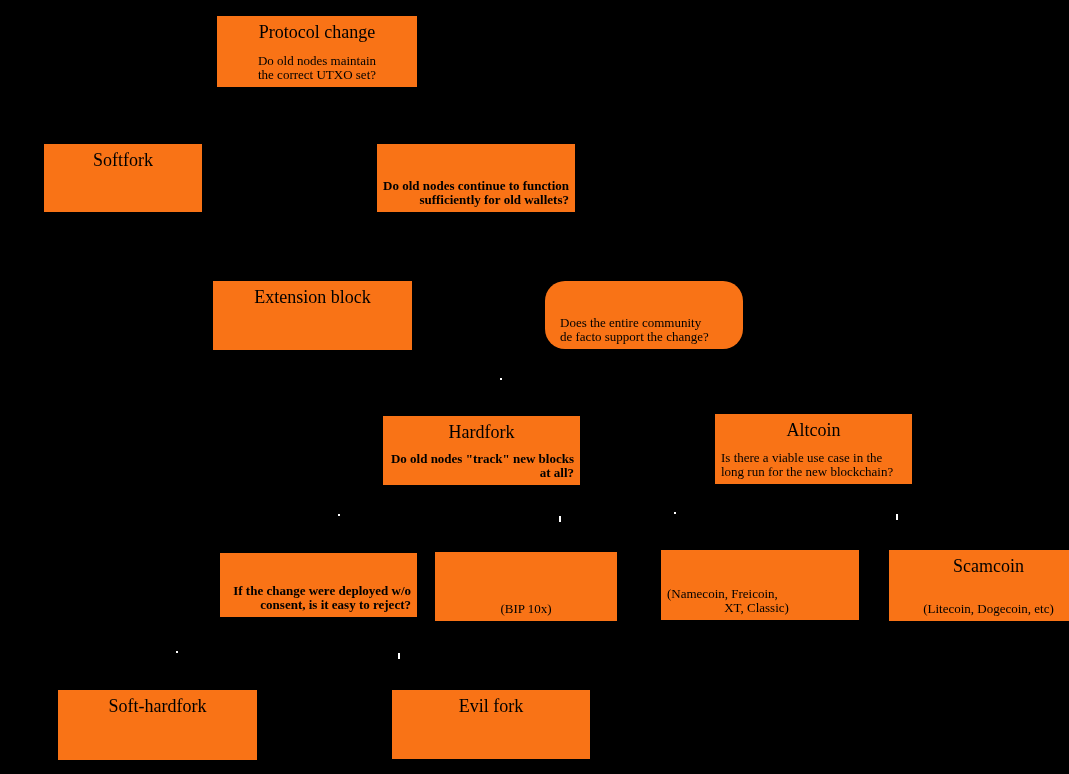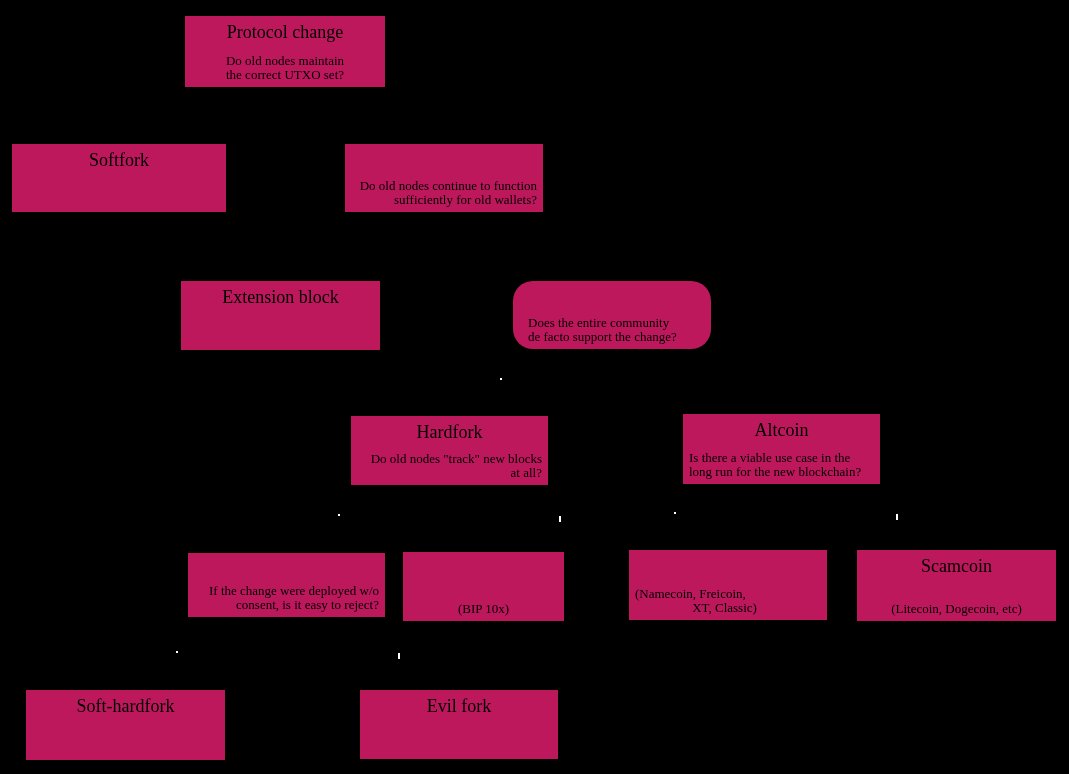--- a/index.html
+++ b/index.html
@@ -10,39 +10,40 @@
   }
   #canvas {
     position: relative;
     width: 1069px; height: 774px;
     background: #000000;
     font-family: "Liberation Serif", "DejaVu Serif", serif;
     color: #000000;
   }
   .box {
     position: absolute;
-    background: #be185d;
+    background: #f97316;
     color: #000000;
+    margin-left: 32px;
   }
   .box-title {
     font-size: 18px;
     line-height: 19px;
     text-align: center;
     margin-top: 7px;
     white-space: nowrap;
   }
   .box-sub {
     position: absolute;
     left: 0; right: 0; bottom: 5px;
     font-size: 13px;
     line-height: 14px;
   }
   .box-sub > div { white-space: nowrap; }
   .align-center { text-align: center; }
-  .align-right  { text-align: right;  padding-right: 6px; }
+  .align-right  { text-align: right;  padding-right: 6px; font-weight: bold; }
   .align-left   { text-align: left;   padding-left: 15px; }
   .align-left-sm{ text-align: left;   padding-left: 6px;  }
   .line-left  { text-align: left;  padding-left: 6px;  }
   .line-right { text-align: center; padding-right: 7px; }
   .dot {
     position: absolute;
     background: #ffffff;
   }
 </style>
 </head>
@@ -51,21 +52,21 @@
 <div id="canvas">
 
   <div class="box" style="left:185px; top:16px; width:200px; height:71px;">
     <div class="box-title">Protocol change</div>
     <div class="box-sub align-center">
       <div>Do old nodes maintain</div>
       <div>the correct UTXO set?</div>
     </div>
   </div>
 
-  <div class="box" style="left:12px; top:144px; width:214px; height:68px;">
+  <div class="box" style="left:12px; top:144px; width:158px; height:68px;">
     <div class="box-title">Softfork</div>
   </div>
 
   <div class="box" style="left:345px; top:144px; width:198px; height:68px;">
     <div class="box-sub align-right">
       <div>Do old nodes continue to function</div>
       <div>sufficiently for old wallets?</div>
     </div>
   </div>
 
@@ -96,21 +97,21 @@
     </div>
   </div>
 
   <div class="box" style="left:188px; top:553px; width:197px; height:64px;">
     <div class="box-sub align-right">
       <div>If the change were deployed w/o</div>
       <div>consent, is it easy to reject?</div>
     </div>
   </div>
 
-  <div class="box" style="left:403px; top:552px; width:161px; height:69px;">
+  <div class="box" style="left:403px; top:552px; width:182px; height:69px;">
     <div class="box-sub align-center">
       <div>(BIP 10x)</div>
     </div>
   </div>
 
   <div class="box" style="left:629px; top:550px; width:198px; height:70px;">
     <div class="box-sub">
       <div class="line-left">(Namecoin, Freicoin,</div>
       <div class="line-right">XT, Classic)</div>
     </div>

